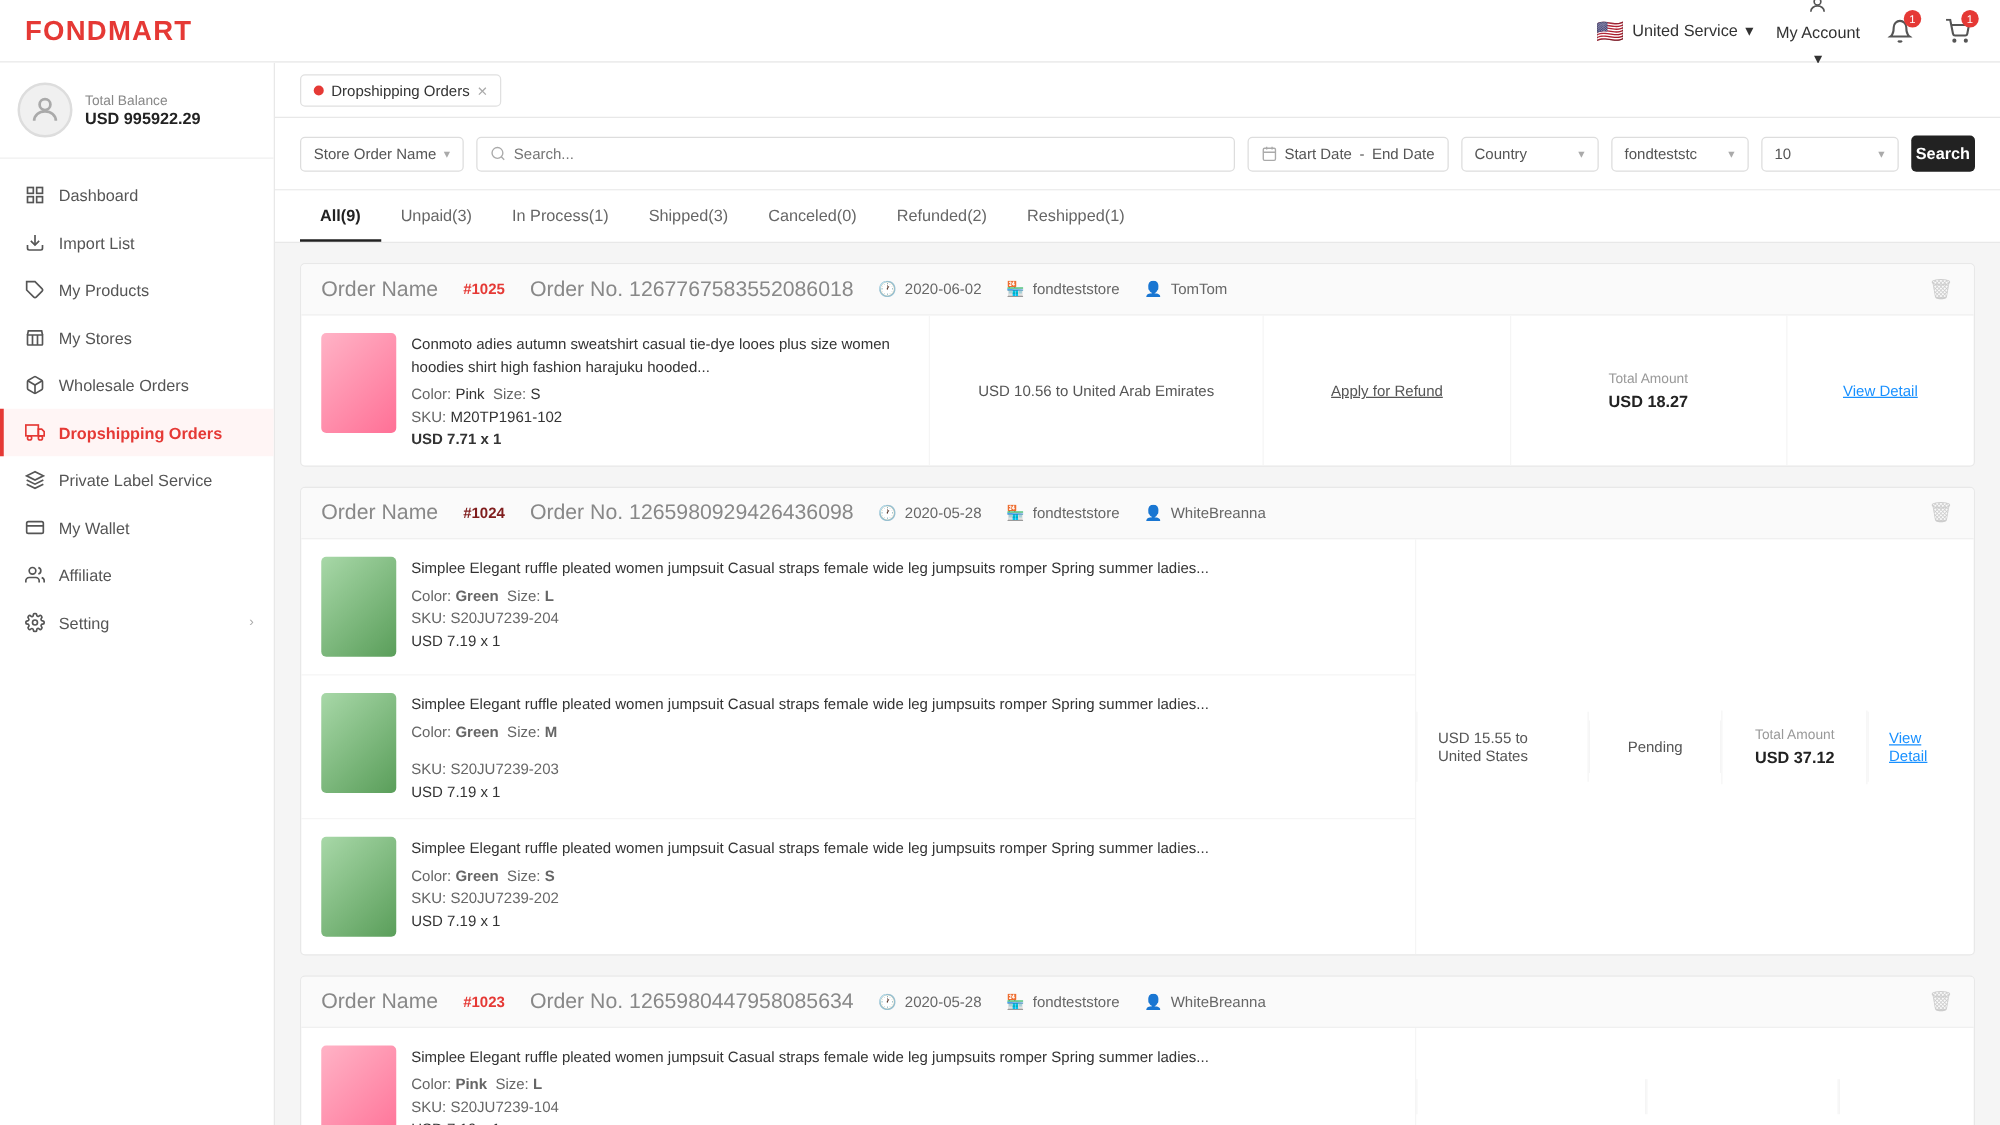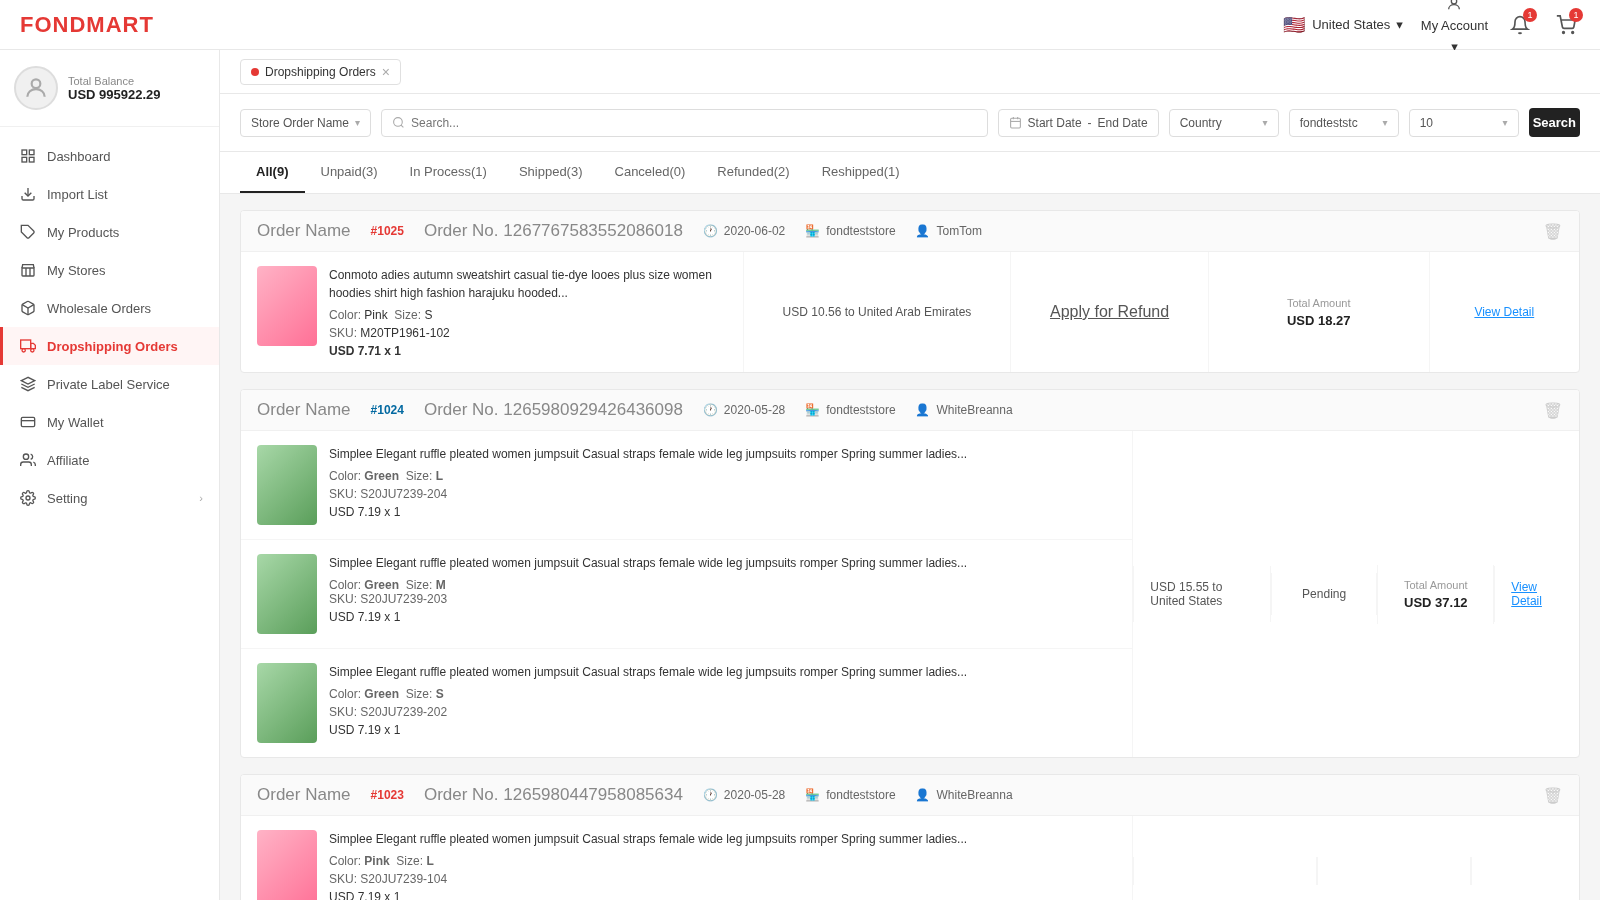--- a/index.html
+++ b/index.html
@@ -73,41 +73,41 @@
     .product-section { display: flex; align-items: flex-start; gap: 12px; padding: 14px 16px; flex: 2; }
     .product-img { width: 60px; height: 80px; object-fit: cover; border-radius: 4px; background: #f0f0f0; flex-shrink: 0; overflow: hidden; }
     .product-info { flex: 1; }
     .product-name { font-size: 12px; color: #333; line-height: 1.5; margin-bottom: 6px; }
     .product-attrs { font-size: 12px; color: #666; margin-bottom: 4px; }
     .product-attrs span { color: #333; font-weight: 500; }
     .product-sku { font-size: 12px; color: #666; margin-bottom: 4px; }
     .product-sku span { color: #333; text-align: right; }
     .product-price { font-size: 12px; color: #333; font-weight: 700; }
     .shipping-section { flex: 1; display: flex; align-items: center; justify-content: center; padding: 14px 16px; border-left: 1px solid #f5f5f5; font-size: 12px; color: #555; }
-    .status-section { flex: 0.7; display: flex; align-items: center; justify-content: center; padding: 14px 16px; border-left: 1px solid #f5f5f5; font-size: 16px; color: #555; }
+    .status-section { flex: 0.7; display: flex; align-items: center; justify-content: center; padding: 14px 16px; border-left: 1px solid #f5f5f5; font-size: 12px; color: #555; }
     .total-section { flex: 0.8; display: flex; flex-direction: column; align-items: center; justify-content: center; padding: 14px 16px; border-left: 1px solid #f5f5f5; }
     .total-label { font-size: 11px; color: #999; margin-bottom: 4px; }
     .total-value { font-size: 13px; font-weight: 700; color: #222; }
     .action-section { flex: 0.5; display: flex; align-items: center; justify-content: center; padding: 14px 16px; border-left: 1px solid #f5f5f5; }
     .view-detail-btn { color: #1890ff; font-size: 12px; cursor: pointer; text-decoration: underline; }
 
     
     .img-pink { background: linear-gradient(135deg, #ffb3c6 0%, #ff7096 100%); }
   </style>
 </head>
 <body>
 
 <nav class="topnav">
   <div class="topnav-logo">
     <span>FOND</span><span>MART</span>
   </div>
   <div class="topnav-right">
     <div class="topnav-country">
       <span class="flag">🇺🇸</span>
-      <span>United States</span>
+      <span>United Service</span>
       <span>▾</span>
     </div>
     <div class="topnav-account">
       <svg width="16" height="16" viewBox="0 0 24 24" fill="none" stroke="#555" stroke-width="2">
           <circle cx="12" cy="8" r="4"></circle>
           <path d="M4 20c0-4 3.6-7 8-7s8 3 8 7"></path>
         </svg>
       <span>My Account</span>
       <span>▾</span>
     </div>
@@ -375,21 +375,21 @@
       </div>
       <div class="action-section" style="border-left:1px solid #f5f5f5;">
         <span class="view-detail-btn">View Detail</span>
       </div>
 
     </div>
         </div>
         <div class="order-block">
           <div class="order-header">
     <span class="order-header-label">Order Name</span>
-    <span class="order-header-value" style="color:#0369a1;">#1024</span>
+    <span class="order-header-value" style="color:#7f1d1d;">#1024</span>
     <span class="order-header-label">Order No. 1265980929426436098</span>
     <span class="order-header-meta">
       <span>🕐</span>
       2020-05-28
     </span>
     <span class="order-header-meta">
       <span>🏪</span>
       fondteststore
     </span>
     <span class="order-header-meta">
@@ -406,21 +406,21 @@
           <div style="font-size:12px;color:#333;line-height:1.5;margin-bottom:6px;">Simplee Elegant ruffle pleated women jumpsuit Casual straps female wide leg jumpsuits romper Spring summer ladies...</div>
           <div style="font-size:12px;color:#666;margin-bottom:4px;">Color: <strong>Green</strong>&nbsp;&nbsp;Size: <strong>L</strong></div>
           <div style="font-size:12px;color:#666;margin-bottom:4px;">SKU: S20JU7239-204</div>
           <div style="font-size:12px;color:#333;font-weight:500;">USD 7.19 x 1</div>
         </div>
       </div>
               <div style="display: flex; align-items: flex-start; gap: 12px; padding: 14px 16px; border-bottom: 1px solid rgb(245, 245, 245);">
         <div style="width:60px;height:80px;border-radius:4px;flex-shrink:0;background:linear-gradient(135deg,#a8d8a8,#5a9e5a)"></div>
         <div>
           <div style="font-size:12px;color:#333;line-height:1.5;margin-bottom:6px;">Simplee Elegant ruffle pleated women jumpsuit Casual straps female wide leg jumpsuits romper Spring summer ladies...</div>
-          <div style="font-size:12px;color:#666;margin-bottom:0;">Color: <strong>Green</strong>&nbsp;&nbsp;Size: <strong>M</strong></div>
+          <div style="font-size:12px;color:#666;margin-bottom:16px;">Color: <strong>Green</strong>&nbsp;&nbsp;Size: <strong>M</strong></div>
           <div style="font-size:12px;color:#666;margin-bottom:4px;">SKU: S20JU7239-203</div>
           <div style="font-size:12px;color:#333;font-weight:500;">USD 7.19 x 1</div>
         </div>
       </div>
               <div style="display: flex; align-items: flex-start; gap: 12px; padding: 14px 16px;">
         <div style="width:60px;height:80px;border-radius:4px;flex-shrink:0;background:linear-gradient(135deg,#a8d8a8,#5a9e5a)"></div>
         <div>
           <div style="font-size:12px;color:#333;line-height:1.5;margin-bottom:6px;">Simplee Elegant ruffle pleated women jumpsuit Casual straps female wide leg jumpsuits romper Spring summer ladies...</div>
           <div style="font-size:12px;color:#666;margin-bottom:4px;">Color: <strong>Green</strong>&nbsp;&nbsp;Size: <strong>S</strong></div>
           <div style="font-size:12px;color:#666;margin-bottom:4px;">SKU: S20JU7239-202</div>

